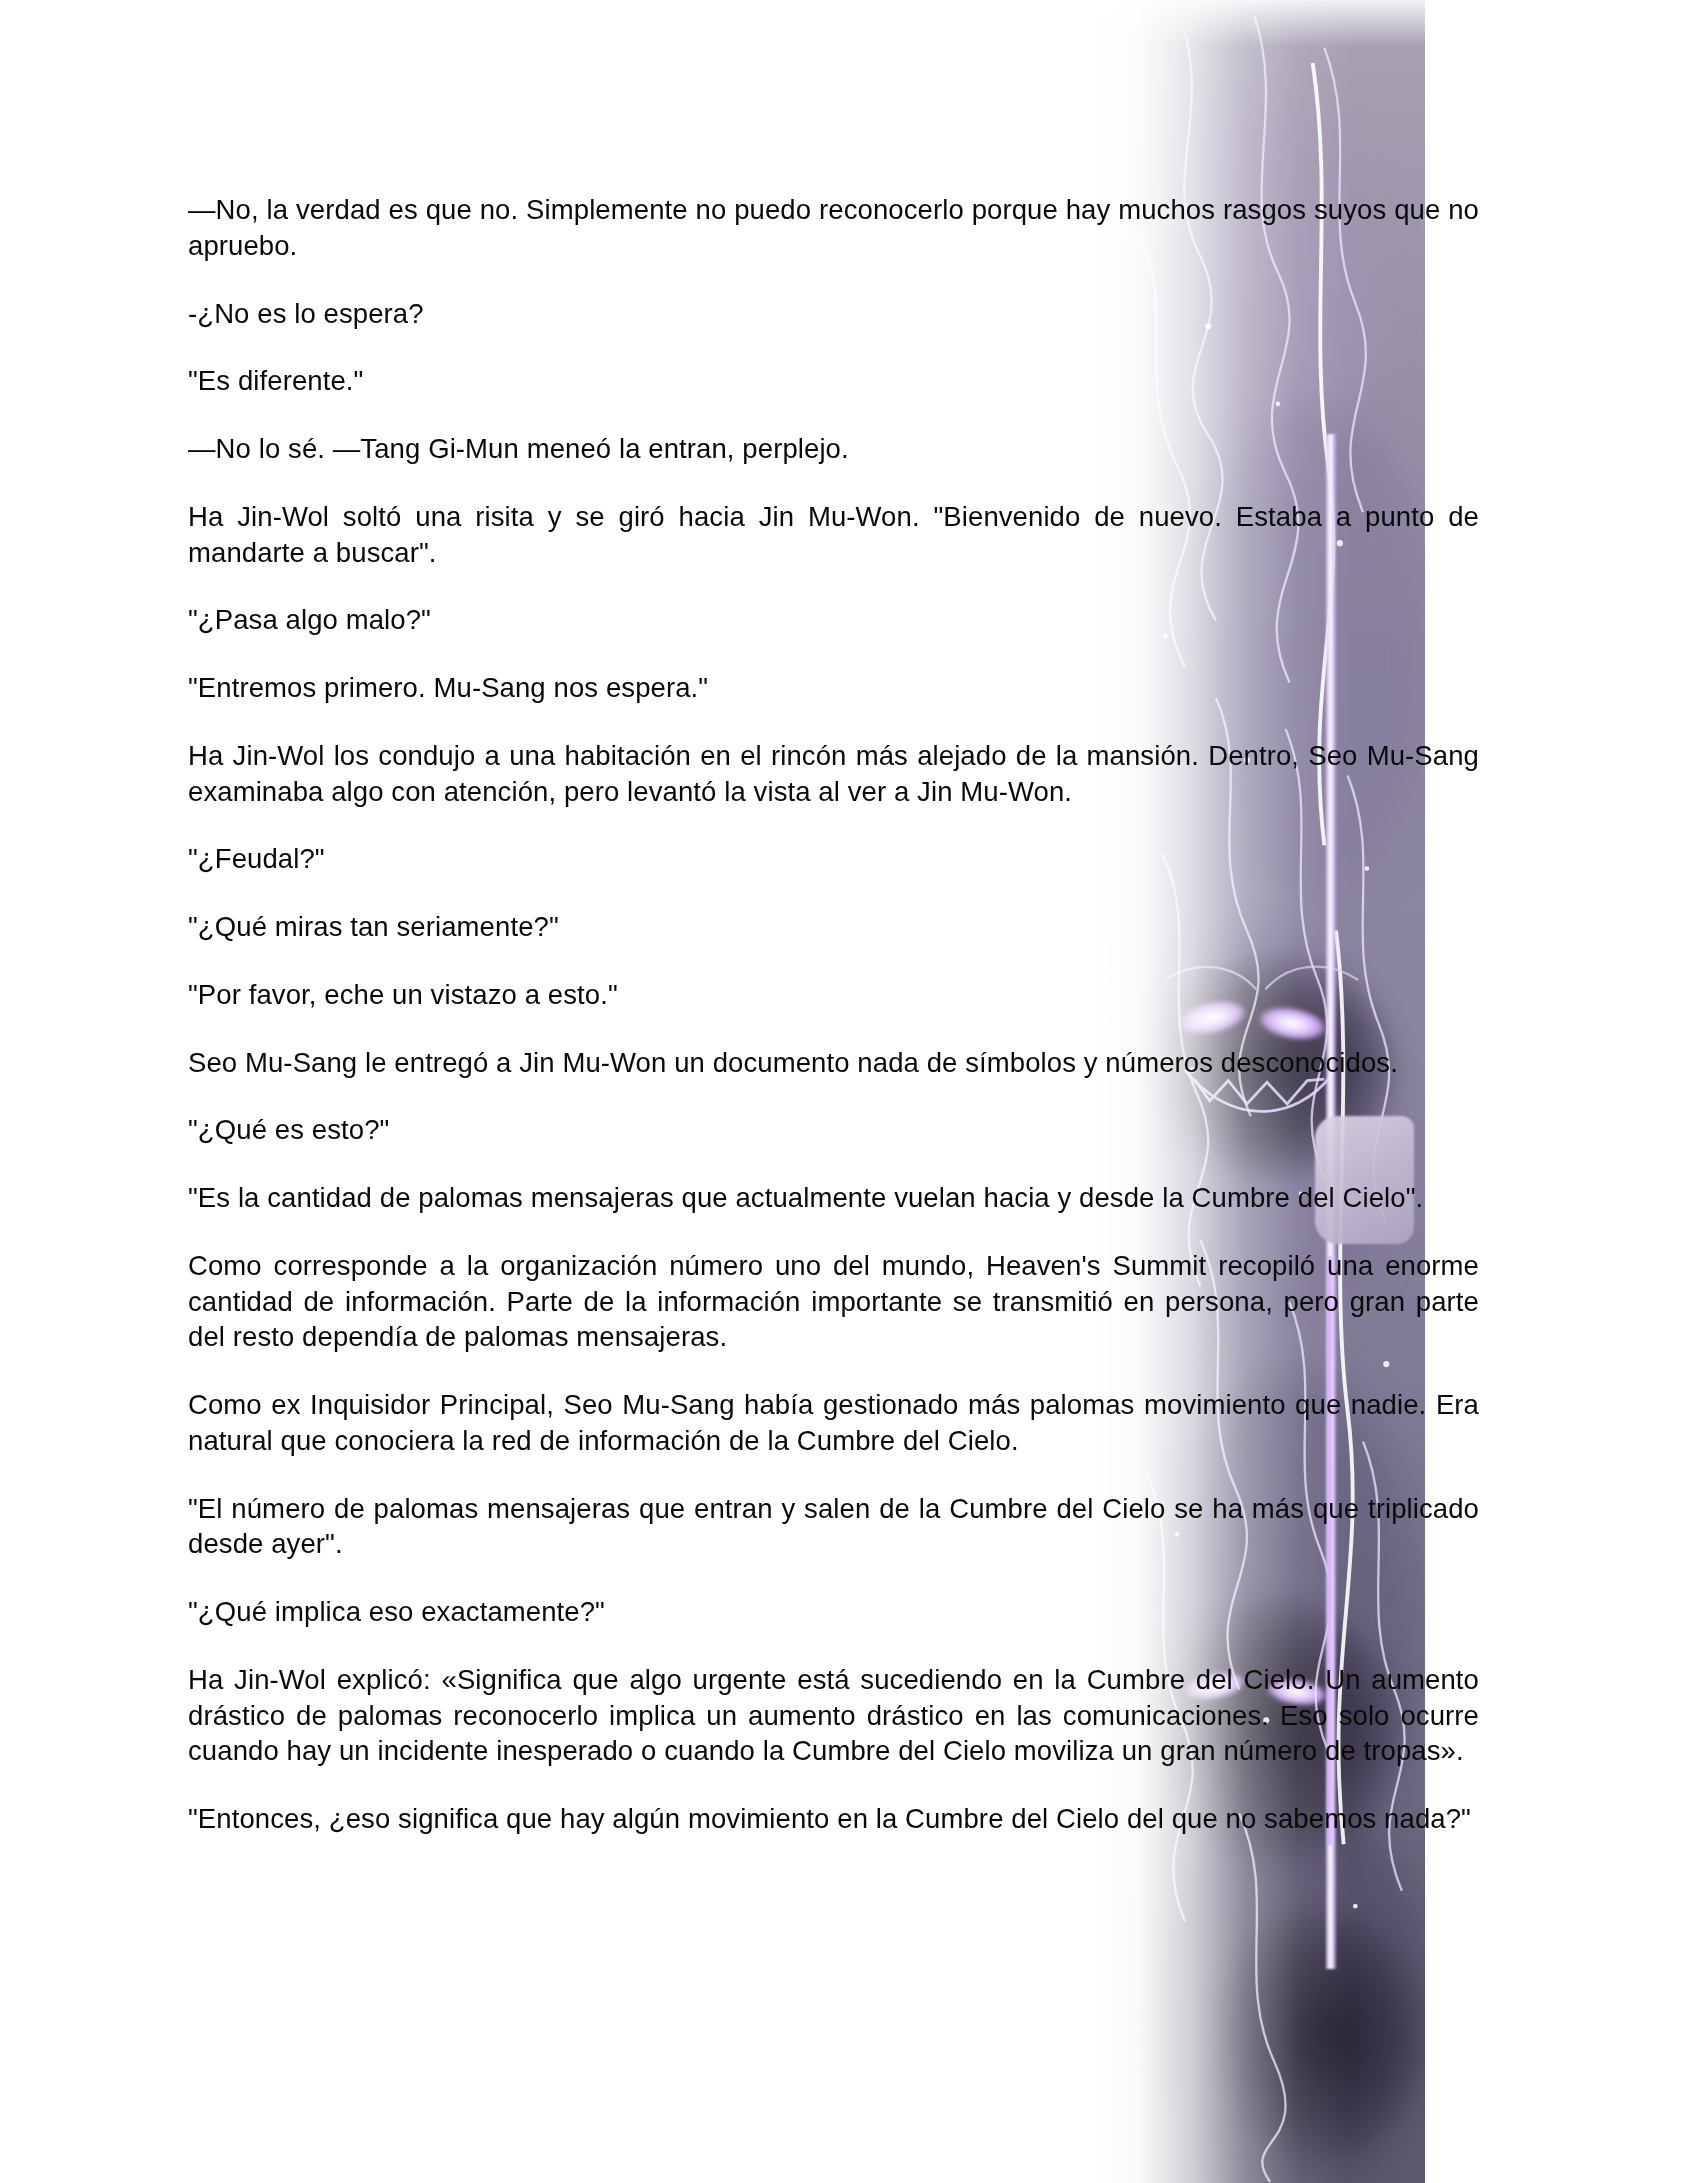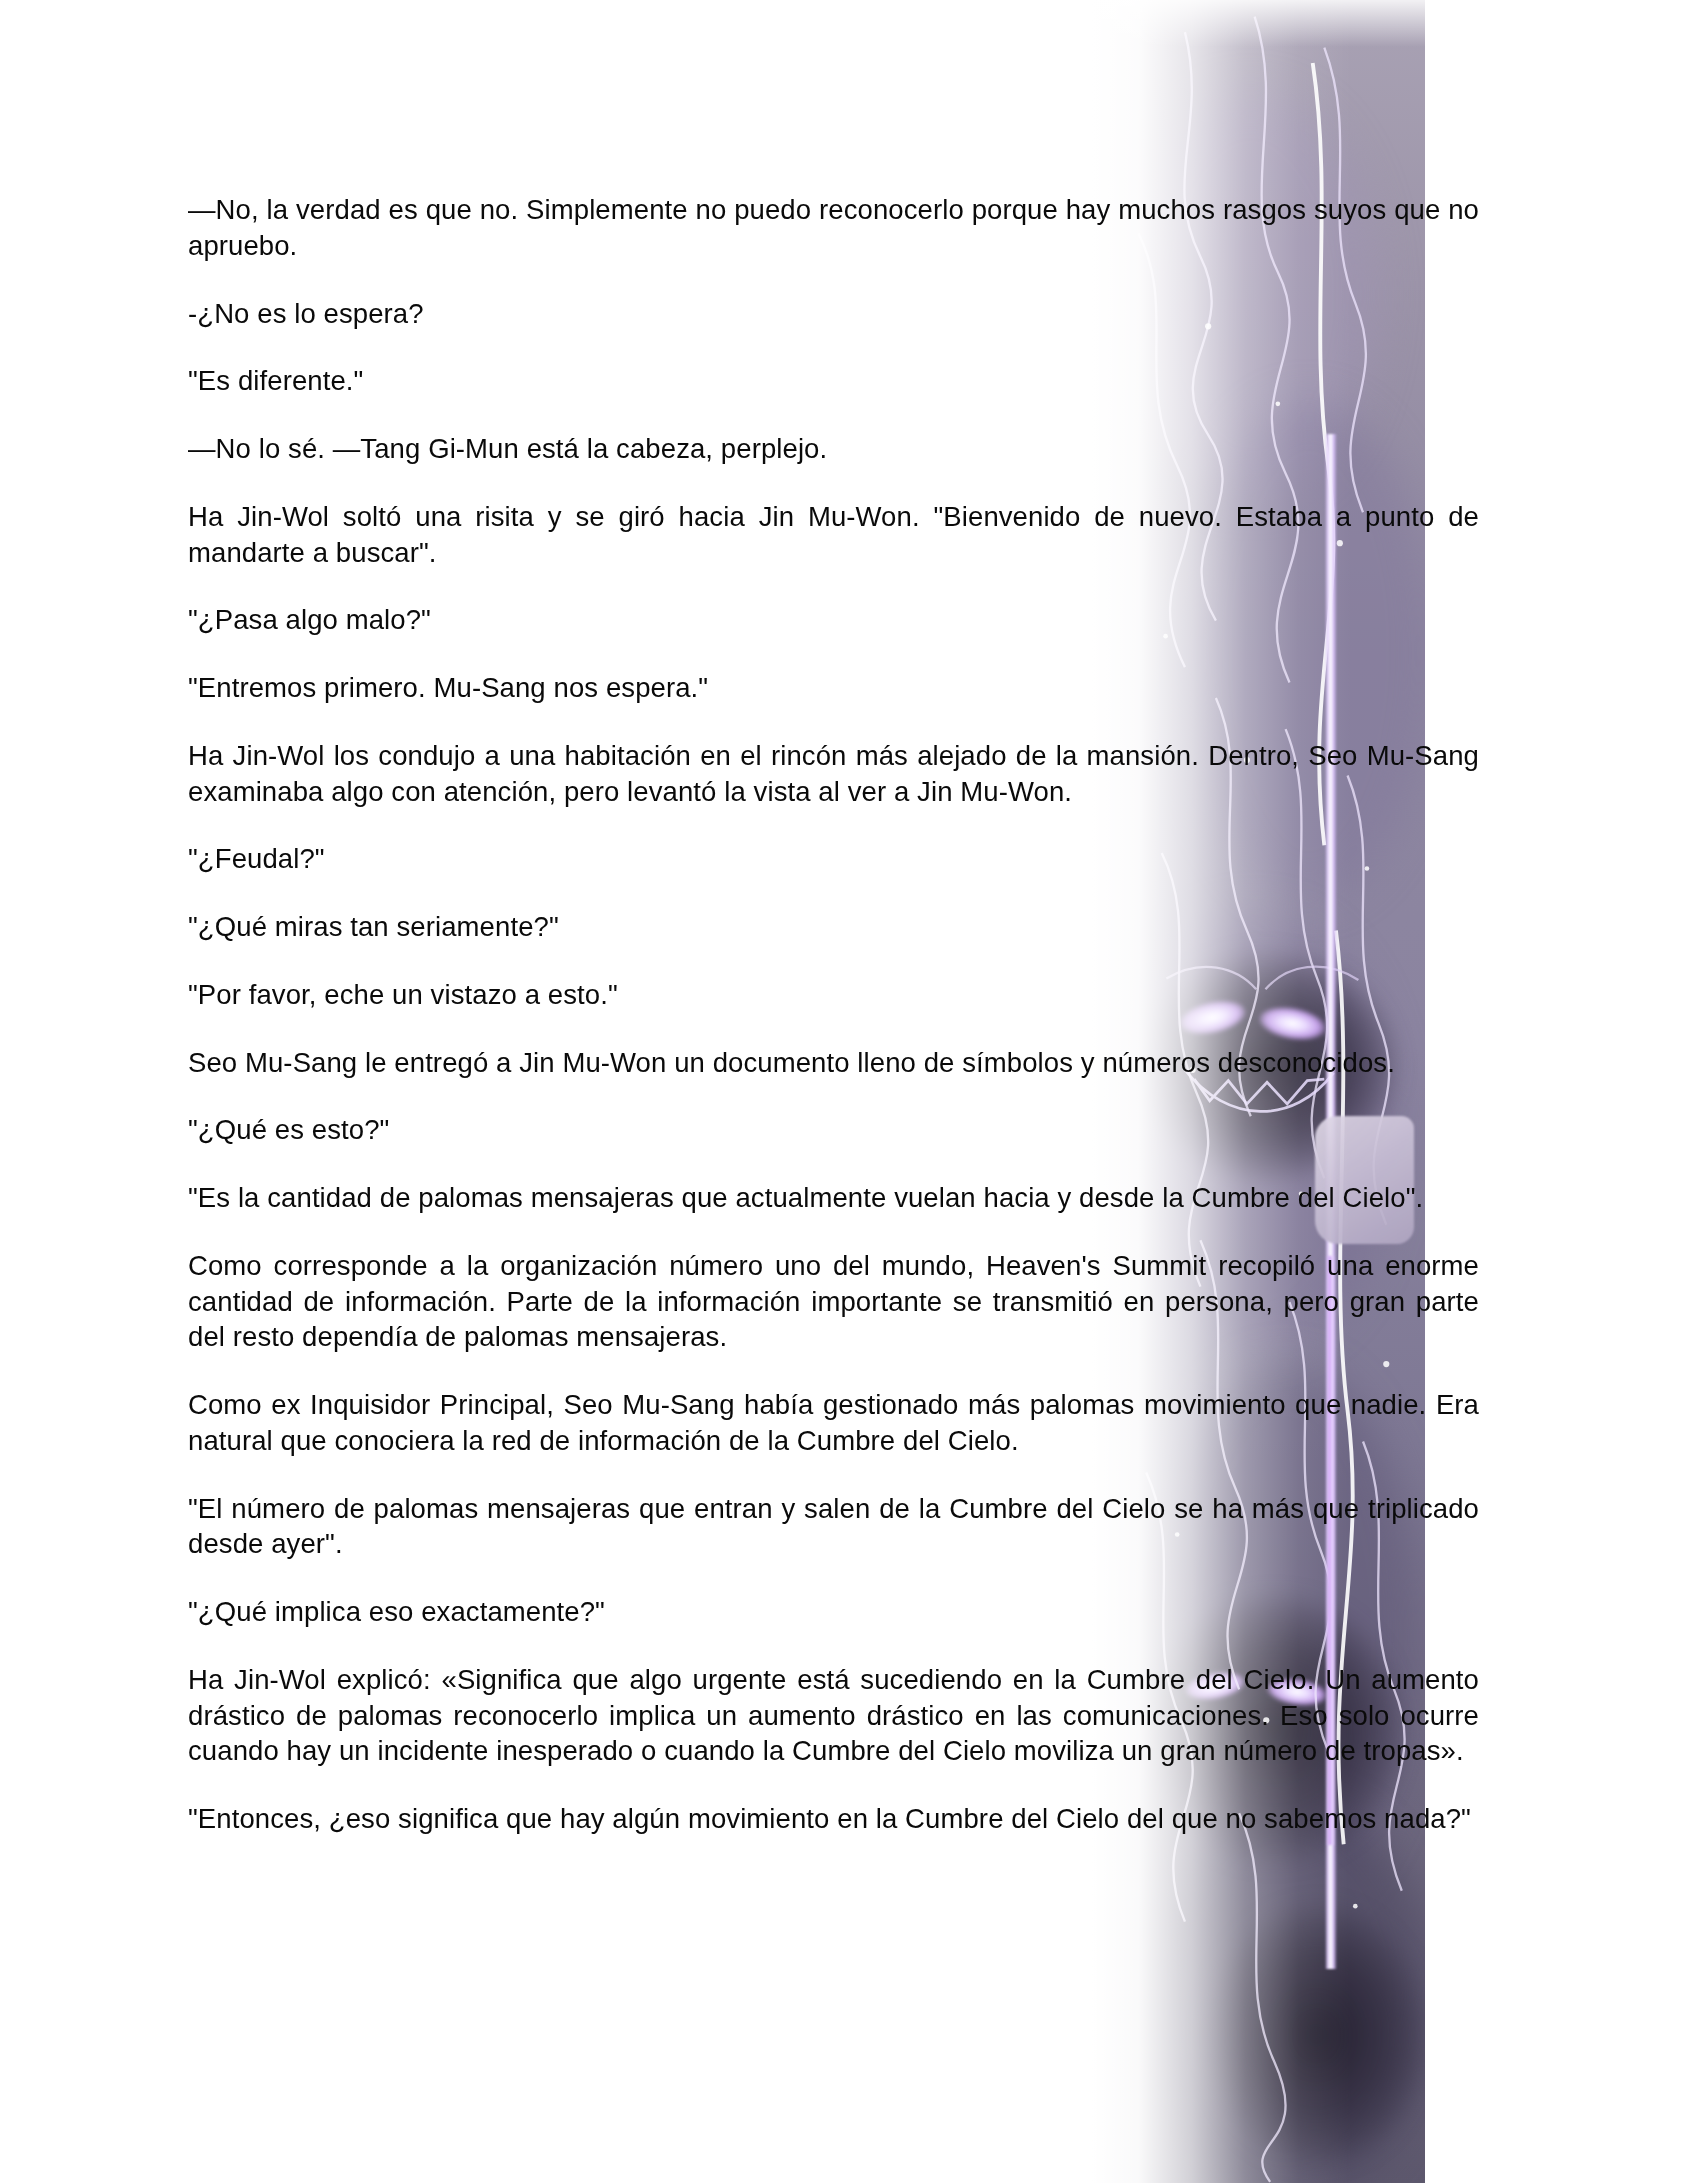--- a/index.html
+++ b/index.html
@@ -215,29 +215,29 @@
     </div>
 
     <div class="art-fade"></div>
     <div class="art-topfade"></div>
   </div>
 
   <div class="content">
     <p class="para">—No, la verdad es que no. Simplemente no puedo reconocerlo porque hay muchos rasgos suyos que no apruebo.</p>
     <p class="para">-¿No es lo espera?</p>
     <p class="para">"Es diferente."</p>
-    <p class="para">—No lo sé. —Tang Gi-Mun está la cabeza, perplejo.</p>
+    <p class="para">—No lo sé. —Tang Gi-Mun meneó la entran, perplejo.</p>
     <p class="para">Ha Jin-Wol soltó una risita y se giró hacia Jin Mu-Won. "Bienvenido de nuevo. Estaba a punto de mandarte a buscar".</p>
     <p class="para">"¿Pasa algo malo?"</p>
     <p class="para">"Entremos primero. Mu-Sang nos espera."</p>
     <p class="para">Ha Jin-Wol los condujo a una habitación en el rincón más alejado de la mansión. Dentro, Seo Mu-Sang examinaba algo con atención, pero levantó la vista al ver a Jin Mu-Won.</p>
     <p class="para">"¿Feudal?"</p>
     <p class="para">"¿Qué miras tan seriamente?"</p>
     <p class="para">"Por favor, eche un vistazo a esto."</p>
-    <p class="para">Seo Mu-Sang le entregó a Jin Mu-Won un documento lleno de símbolos y números desconocidos.</p>
+    <p class="para">Seo Mu-Sang le entregó a Jin Mu-Won un documento nada de símbolos y números desconocidos.</p>
     <p class="para">"¿Qué es esto?"</p>
     <p class="para">"Es la cantidad de palomas mensajeras que actualmente vuelan hacia y desde la Cumbre del Cielo".</p>
     <p class="para">Como corresponde a la organización número uno del mundo, Heaven's Summit recopiló una enorme cantidad de información. Parte de la información importante se transmitió en persona, pero gran parte del resto dependía de palomas mensajeras.</p>
     <p class="para">Como ex Inquisidor Principal, Seo Mu-Sang había gestionado más palomas movimiento que nadie. Era natural que conociera la red de información de la Cumbre del Cielo.</p>
     <p class="para">"El número de palomas mensajeras que entran y salen de la Cumbre del Cielo se ha más que triplicado desde ayer".</p>
     <p class="para">"¿Qué implica eso exactamente?"</p>
     <p class="para">Ha Jin-Wol explicó: «Significa que algo urgente está sucediendo en la Cumbre del Cielo. Un aumento drástico de palomas reconocerlo implica un aumento drástico en las comunicaciones. Eso solo ocurre cuando hay un incidente inesperado o cuando la Cumbre del Cielo moviliza un gran número de tropas».</p>
     <p class="para">"Entonces, ¿eso significa que hay algún movimiento en la Cumbre del Cielo del que no sabemos nada?"</p>
   </div>
 

